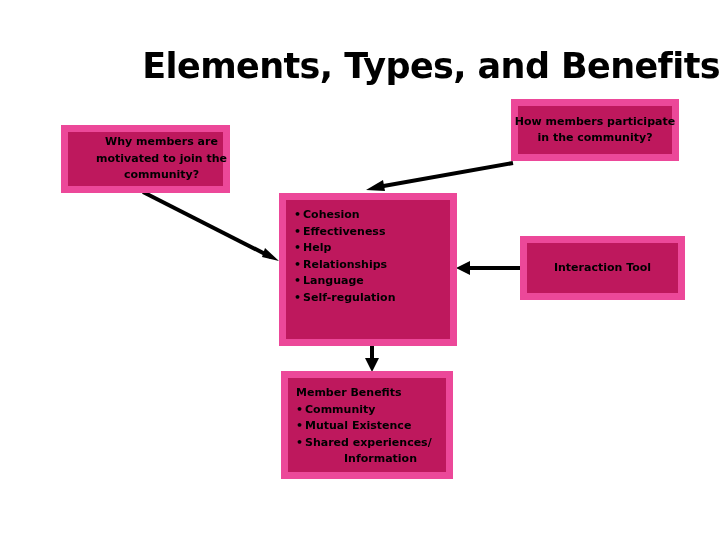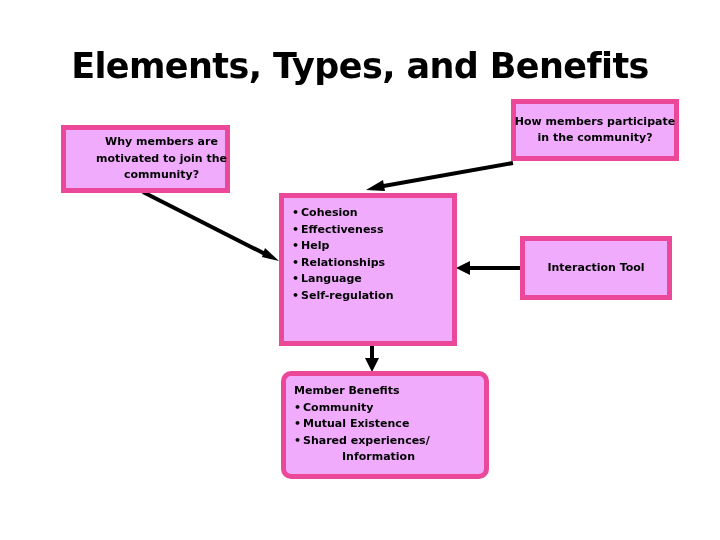--- a/index.html
+++ b/index.html
@@ -16,36 +16,36 @@
     font-family: "Liberation Sans", sans-serif;
     color: #000000;
   }
 
   
   #slide-title {
     position: absolute;
     left: 0;
     top: 44px;
     width: 720px;
-    text-align: center;
+    text-align: right;
     font-family: "DejaVu Sans", sans-serif;
     font-size: 35px;
     font-weight: bold;
     letter-spacing: -0.6px;
     line-height: 44px;
     white-space: nowrap;
     color: #000000;
   }
 
   
   .box {
     position: absolute;
     box-sizing: border-box;
-    border: 5px solid #ec4899;
-    background: #f0abfc;
+    border: 7px solid #ec4899;
+    background: #be185d;
     font-family: "DejaVu Sans", sans-serif;
     font-size: 11px;
     font-weight: bold;
     line-height: 16.5px;
     color: #000000;
     z-index: 3;
   }
   .box.centered {
     display: flex;
     flex-direction: column;
@@ -80,24 +80,24 @@
   #box-motivation {
     left: 61px;  top: 125px;  width: 169px; height: 68px; padding-left: 32px;
   }
   #box-participation {
     left: 511px; top: 99px;   width: 168px; height: 62px;
   }
   #box-characteristics {
     left: 279px; top: 193px;  width: 178px; height: 153px;
   }
   #box-interaction {
-    left: 520px; top: 236px;  width: 152px; height: 64px;
+    left: 520px; top: 236px;  width: 165px; height: 64px;
   }
   #box-benefits {
-    left: 281px; top: 371px;  width: 208px; height: 108px; border-radius: 10px;
+    left: 281px; top: 371px;  width: 172px; height: 108px;
   }
 
   
   #arrow-layer {
     position: absolute;
     left: 0; top: 0;
     width: 720px; height: 540px;
     z-index: 1;
     pointer-events: none;
   }

